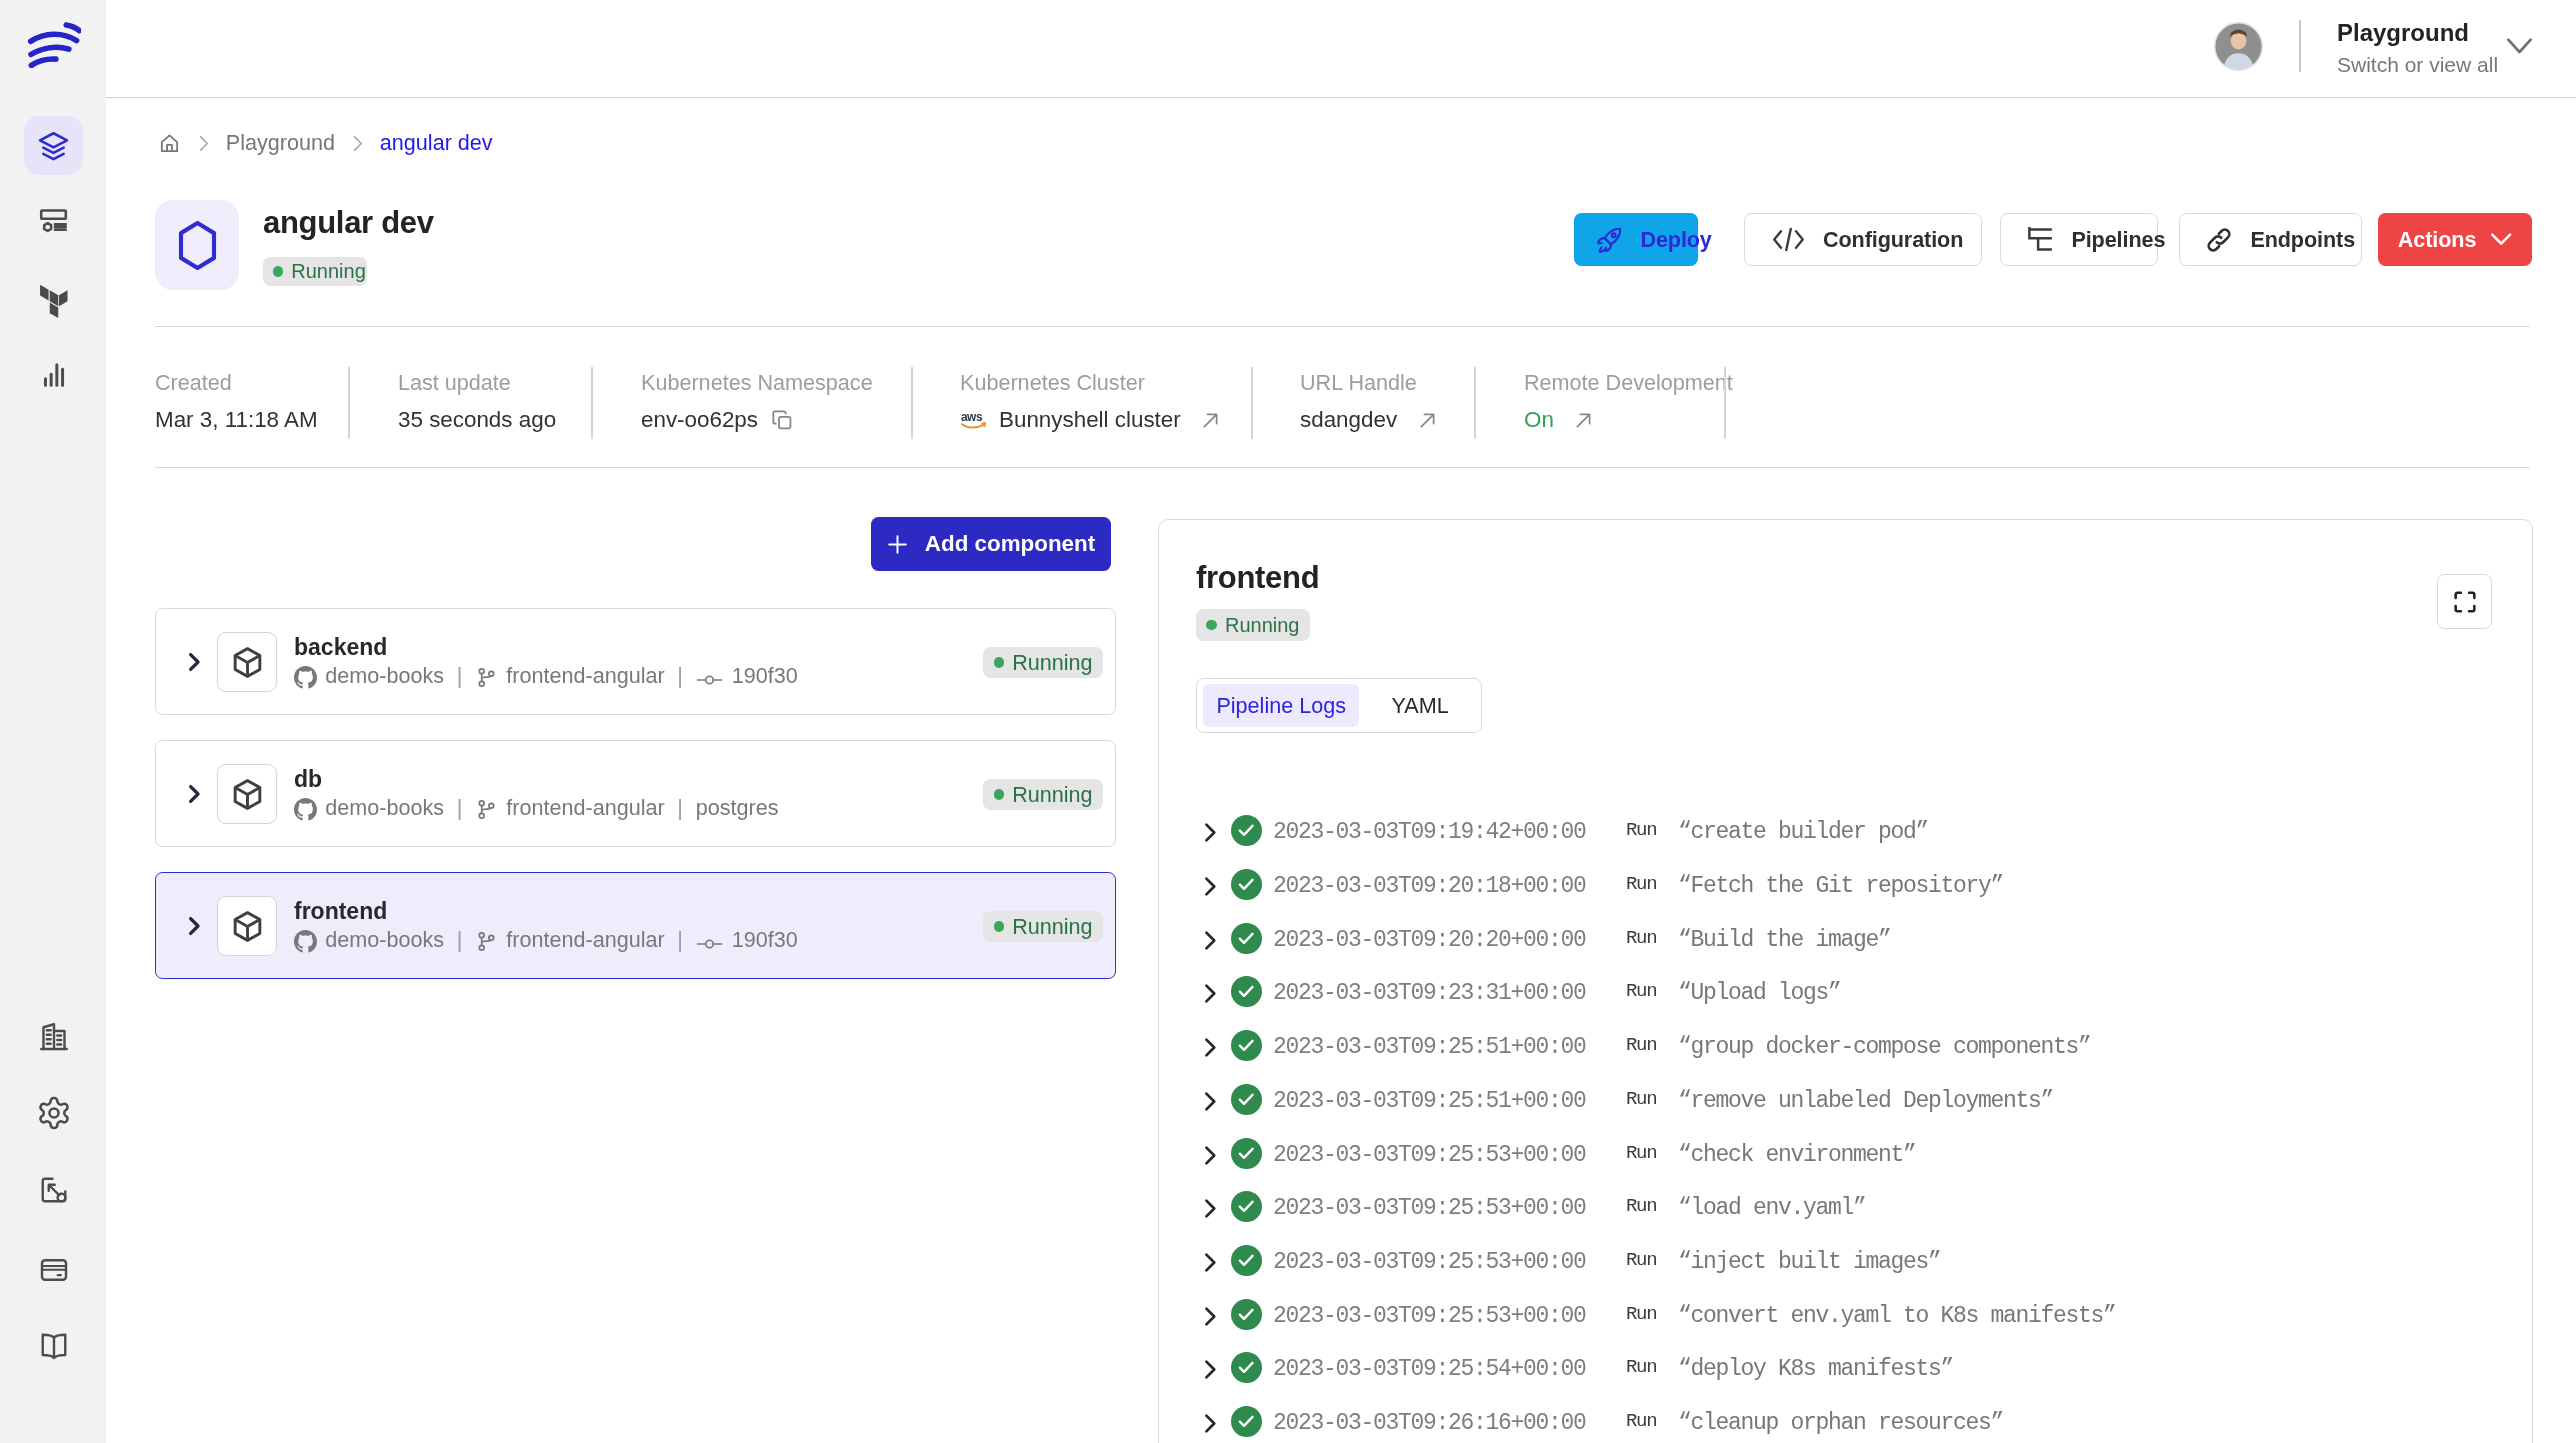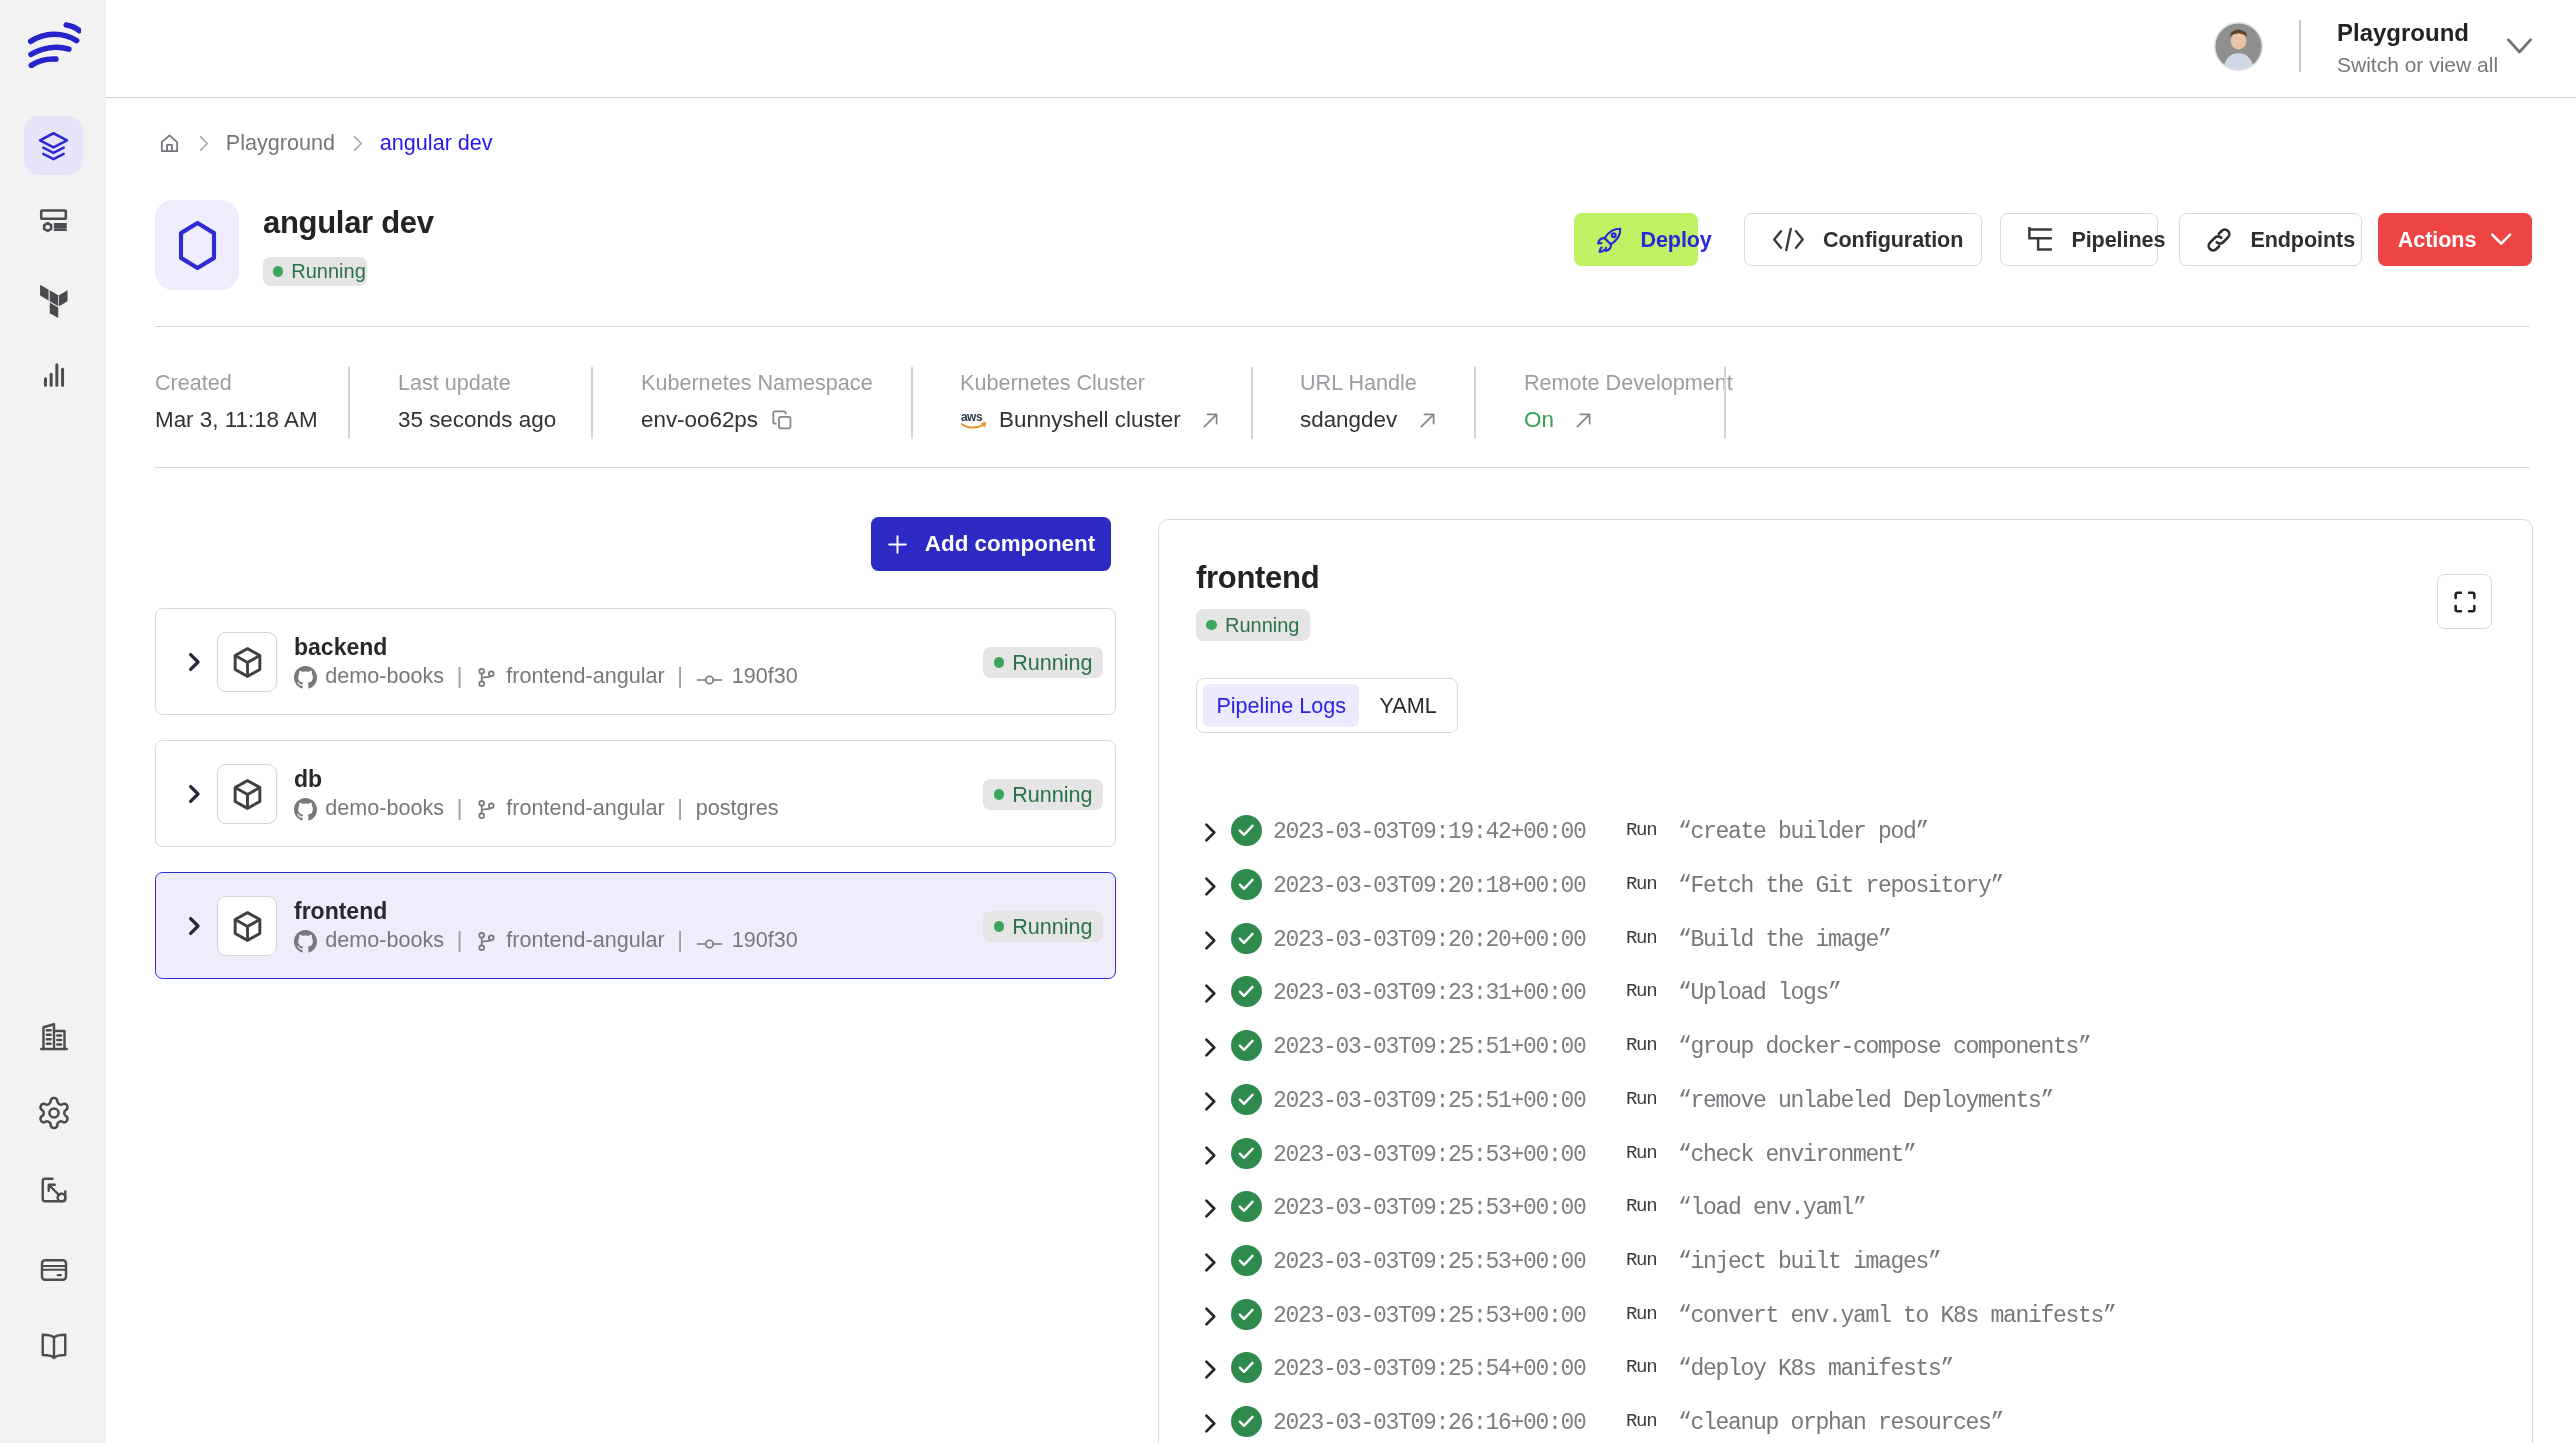--- a/index.html
+++ b/index.html
@@ -69,21 +69,21 @@
 #pbadge .dot { margin-left:10.4px; margin-right:8.2px; }
 #pbadge span.t { margin-right:10.4px; }
 #cabtn { position:absolute; left:992px; top:52px; white-space:nowrap; width:268px; height:57px; border:1.5px solid #d8d8db; border-radius:7.5px;
   background:#fff; display:flex; align-items:center; font-size:22.4px; font-weight:bold; color:#2e2e33; letter-spacing:-0.2px; }
 #expbtn { position:absolute; left:1278px; top:54px; width:55px; height:55px; border:1.5px solid #d8d8db; border-radius:7.5px;
   background:#fff; display:flex; align-items:center; justify-content:center; }
 #tabs { position:absolute; left:37px; top:158px; height:55px; border:1.5px solid #d8d8db; border-radius:7.5px;
   display:flex; align-items:center; background:#fff; }
 #tab1 { margin-left:6px; height:43px; background:#eceafc; border-radius:6px; color:#2d23e0; font-size:21.6px;
   display:flex; align-items:center; padding:0 13.4px; }
-#tab2 { font-size:21.6px; color:#28282c; padding:0 20px; }
+#tab2 { font-size:21.6px; color:#28282c; padding:0 32px; }
 
 
 .lrow { position:absolute; left:0px; width:1342px; height:31px; }
 .lchev { position:absolute; left:44px; top:6.7px; }
 .lcheck { position:absolute; left:72px; top:0px; width:31px; height:31px; border-radius:50%; background:#2f8a4d;
   display:flex; align-items:center; justify-content:center; }
 .lts { position:absolute; left:114px; top:3.7px; font-family:"Liberation Mono", monospace; font-size:23px; letter-spacing:-1.3px; color:#7d7e83; white-space:nowrap; }
 .lrun { position:absolute; left:467px; top:3.7px; font-family:"Liberation Mono", monospace; font-size:19px; letter-spacing:-1.3px; color:#3c3c40; white-space:nowrap; }
 .lmsg { position:absolute; left:519px; top:3.7px; font-family:"Liberation Mono", monospace; font-size:23px; letter-spacing:-1.3px; color:#76777c; white-space:nowrap; }
 </style>
@@ -210,21 +210,21 @@
 
     <div id="envicon">
       <svg width="39" height="51" viewBox="0 0 52 68" fill="none" stroke="#2e2bd1" stroke-width="5.5" stroke-linejoin="round">
         <path d="M26 4 L48 17.5 V50.5 L26 64 L4 50.5 V17.5 Z"></path>
       </svg>
     </div>
     <div id="envtitle">angular dev</div>
     <div id="envbadge" class="badge"><span class="dot"></span>Running</div>
 
     <div class="btnrow" style="left:0; top:117px; width:2427px;">
-      <div class="hbtn" style="left:1468px; width:124px; background:#bef264; border:none; color:#2b28d7;text-align:right;">
+      <div class="hbtn" style="left:1468px; width:124px; background:#0ea5e9; border:none; color:#2b28d7;text-align:right;">
         <svg style="margin-left:20px;" width="30" height="30" viewBox="0 0 24 24" fill="none" stroke="#2b28d7" stroke-width="1.7" stroke-linejoin="round" stroke-linecap="round">
           <path d="M14.5 4.5 C17 3 20 3 21 3 C21 4 21 7 19.5 9.5 C18 12 16 14 13.5 15.5 L8.5 10.5 C10 8 12 6 14.5 4.5 Z"></path>
           <circle cx="15.8" cy="8.2" r="1.5"></circle>
           <path d="M8.5 10.5 C7 10.3 5.5 10.8 4.5 12 C3.8 12.8 3.4 14 3.3 14.8 L6 14.5"></path>
           <path d="M13.5 15.5 C13.7 17 13.2 18.5 12 19.5 C11.2 20.2 10 20.6 9.2 20.7 L9.5 18"></path>
           <path d="M6 18 C5 19 4.5 20.5 4.5 21.5 C5.5 21.5 7 21 8 20"></path>
         </svg>
         <span style="margin-left:16.4px;">Deploy</span>
       </div>
       <div class="hbtn" style="left:1638px; width:238px;">

